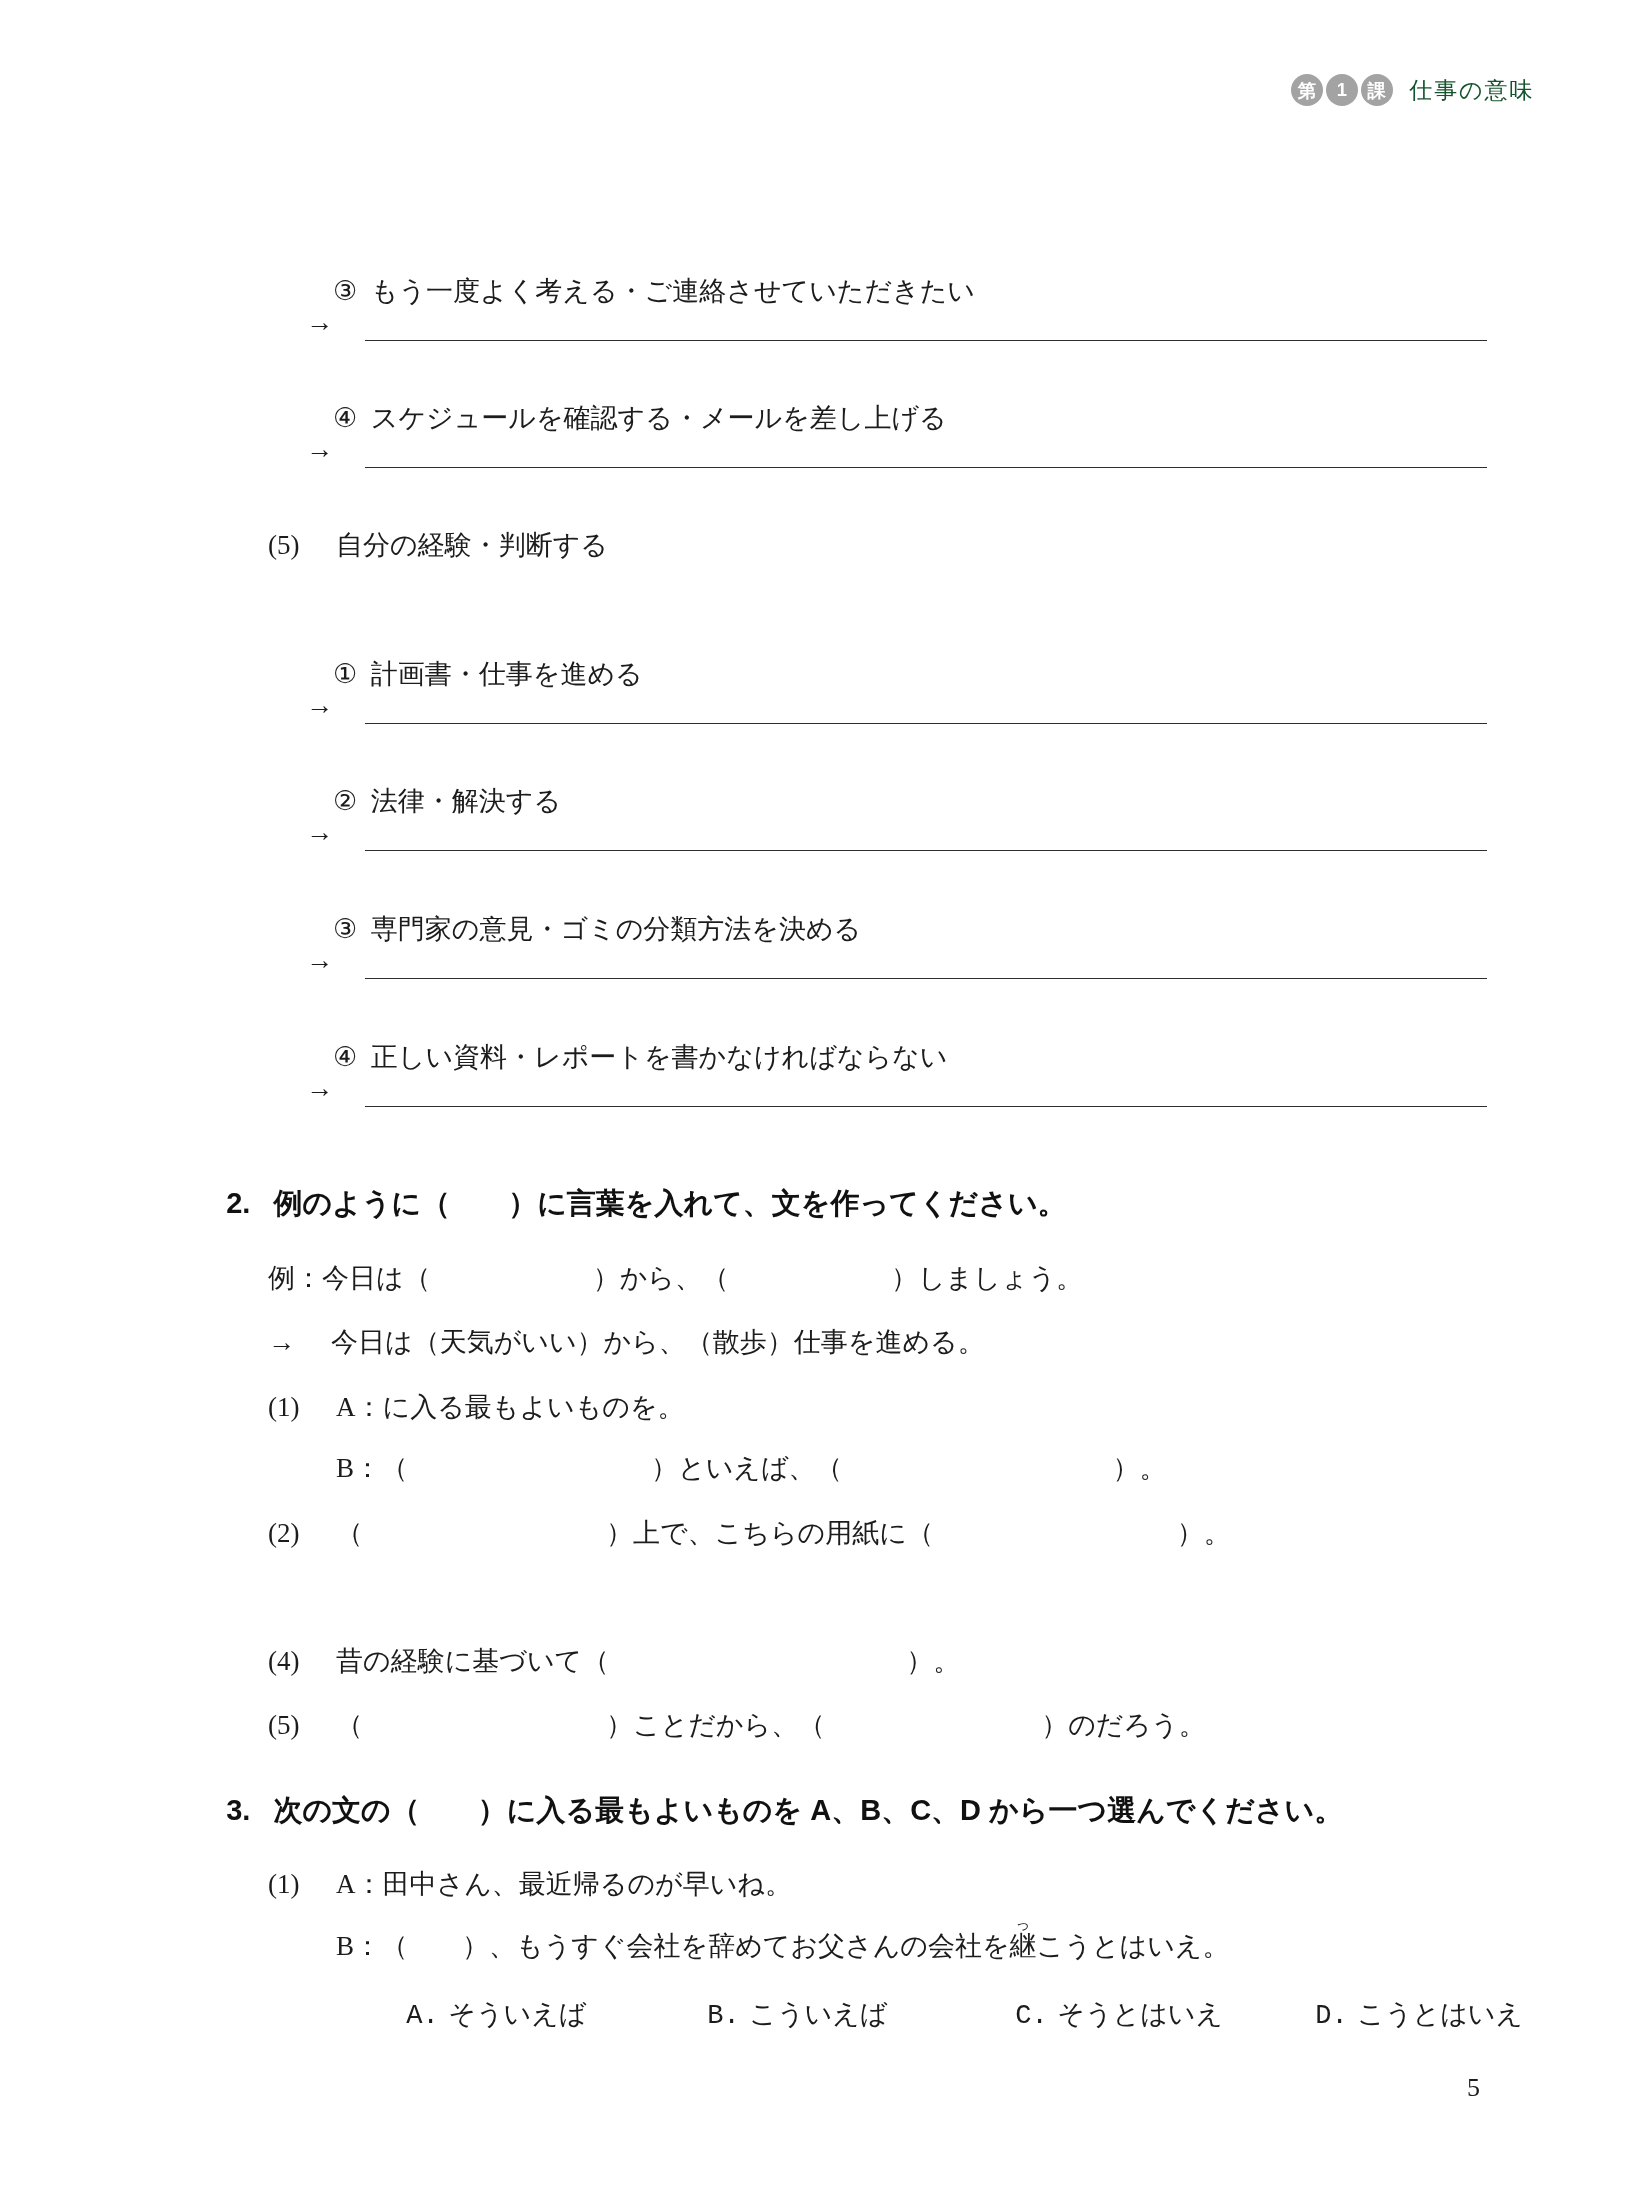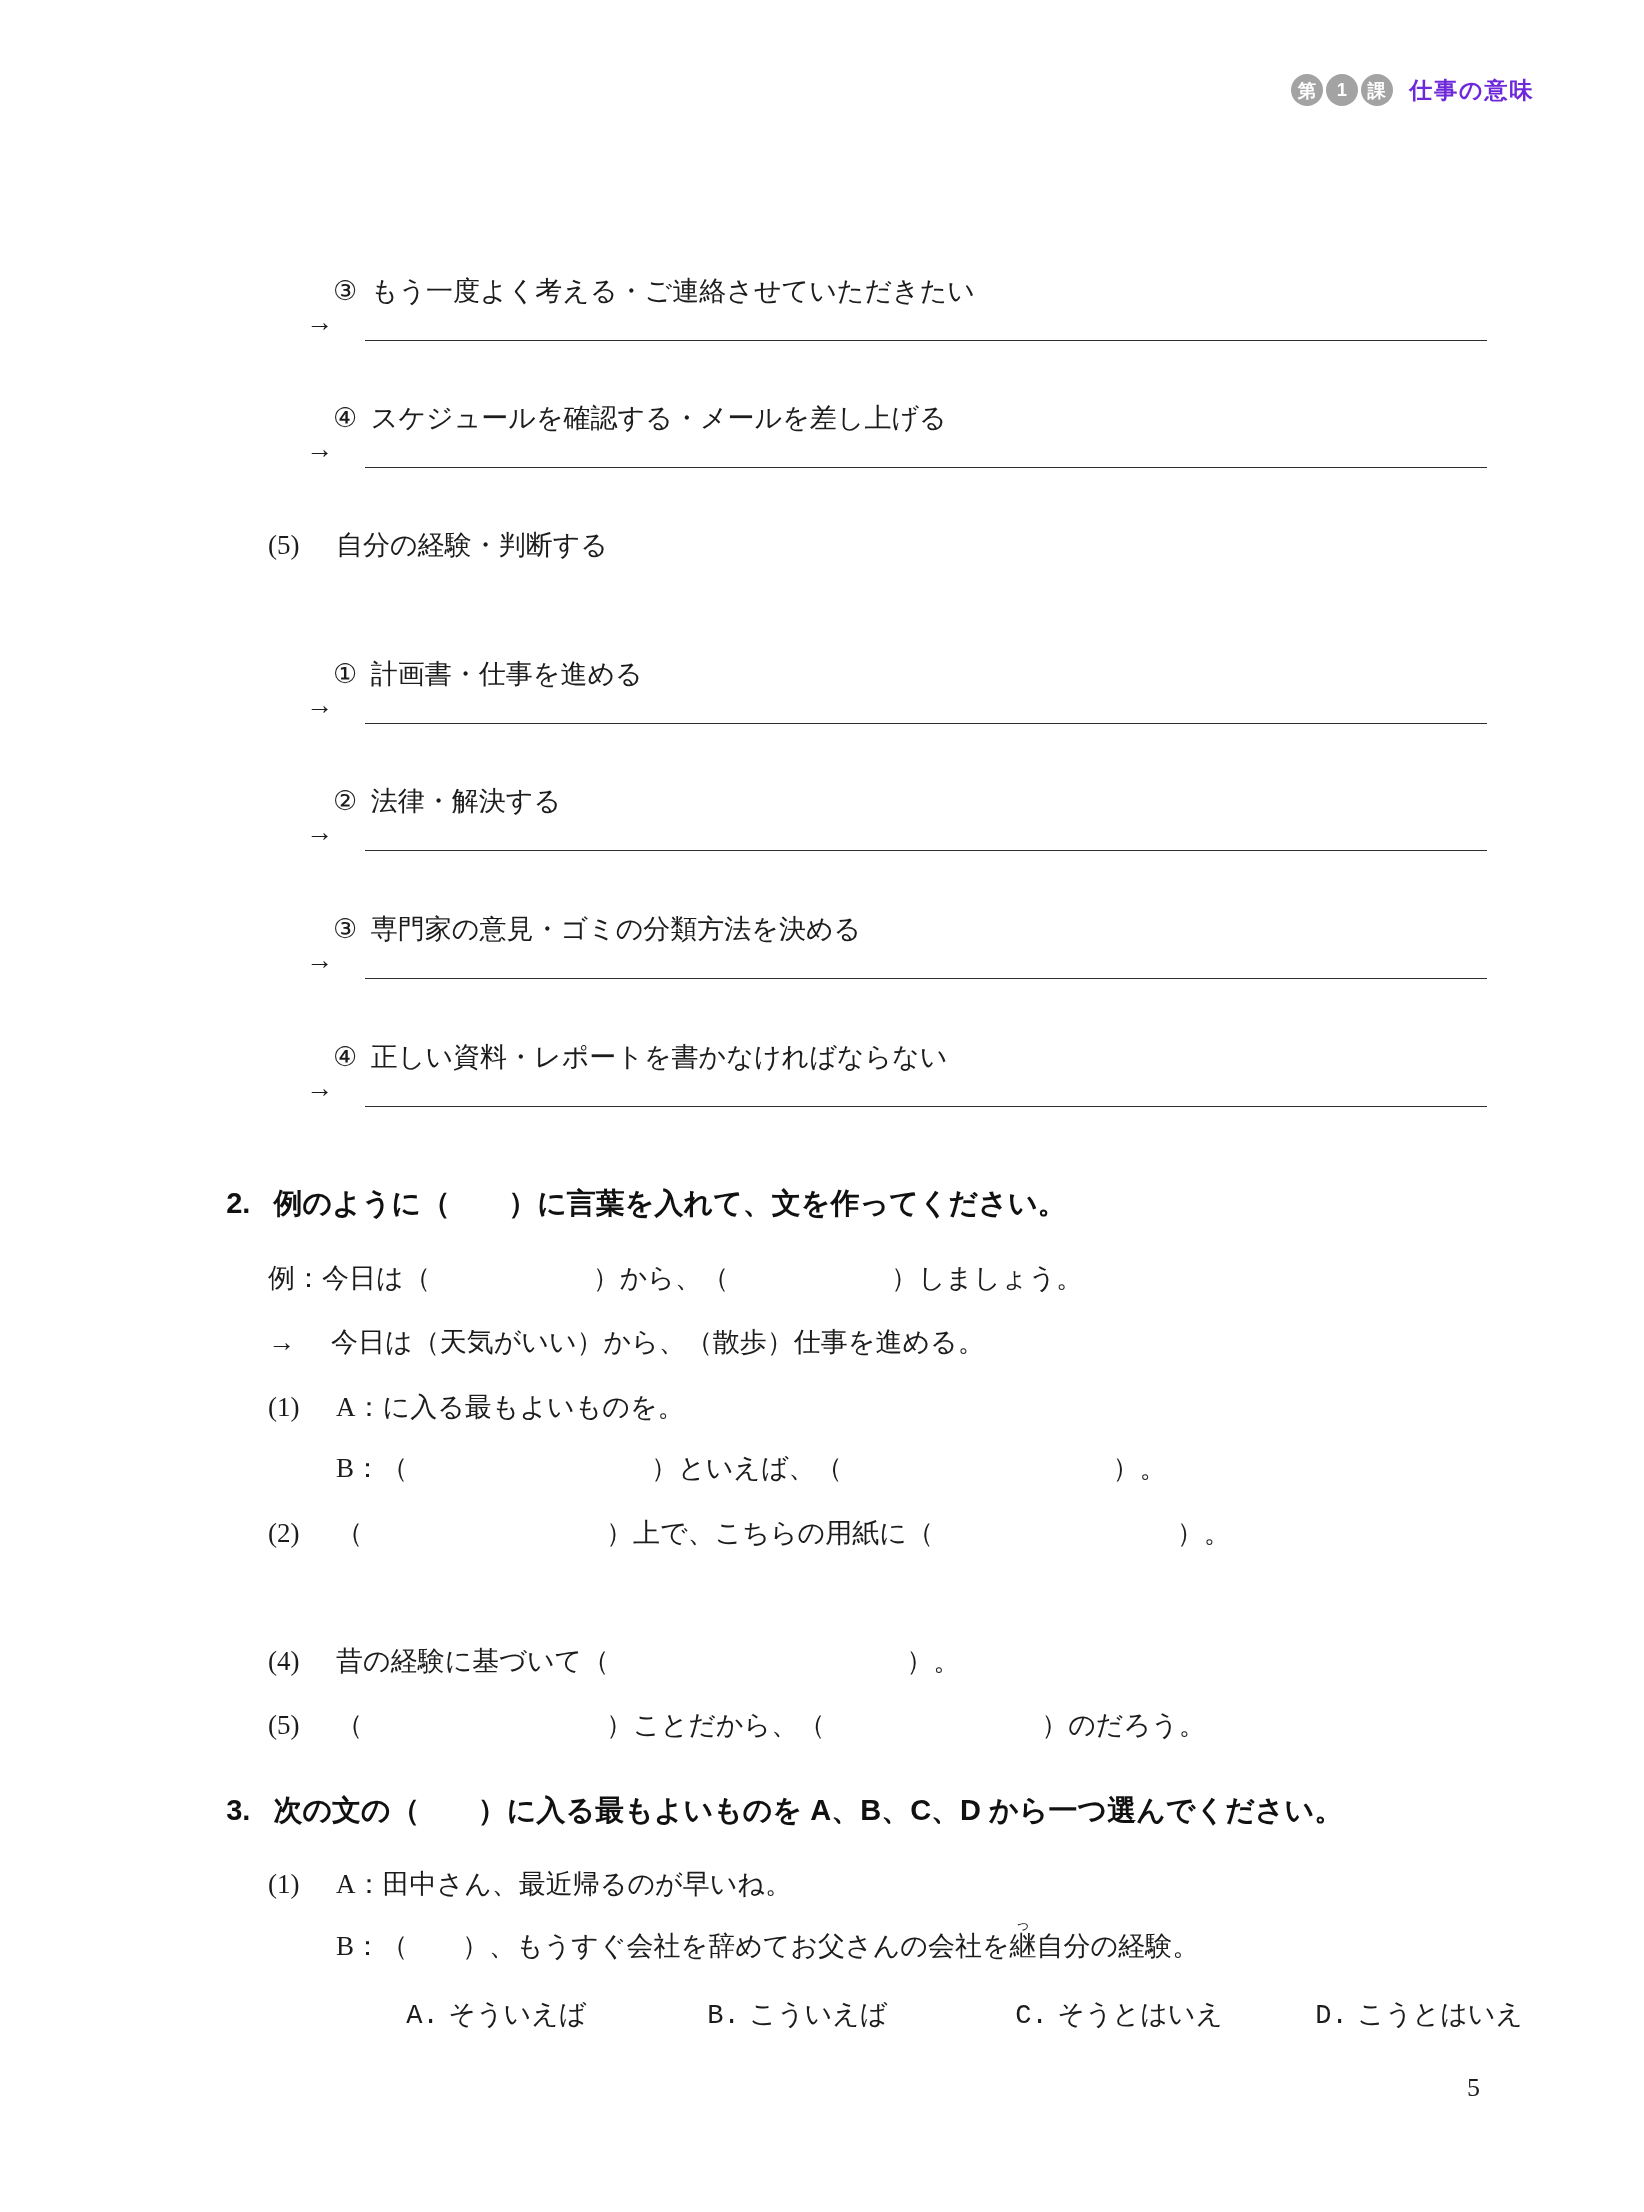--- a/index.html
+++ b/index.html
@@ -15,23 +15,23 @@
   .hdr{position:absolute;top:74px;left:1291px;display:flex;align-items:center;}
   .badge{
     width:32px;height:32px;border-radius:50%;
     background:#a3a3a3;color:#ffffff;
     font-family:"Liberation Sans","DejaVu Sans",sans-serif;
     font-size:18.4px;font-weight:bold;
     display:flex;align-items:center;justify-content:center;
     margin-right:2.9px;
   }
   .hdr-title{
-    margin-left:13.6px;color:#6d28d9;
+    margin-left:13.6px;color:#14532d;
     font-family:"Liberation Sans","DejaVu Sans",sans-serif;
-    font-size:23px;font-weight:700;letter-spacing:1.9px;white-space:pre;
+    font-size:23px;font-weight:400;letter-spacing:1.9px;white-space:pre;
   }
   
   .row{position:absolute;left:306px;font-size:27px;white-space:pre;line-height:1.2;}
   .lv1{left:241px;}
   .lbl{display:inline-block;width:68px;}
   .ci{margin-right:13.6px;}
   
   .arrowline{position:absolute;left:306px;height:41px;font-size:27px;}
   .arrowline .blank{
     position:absolute;left:59px;top:3.9px;width:1122px;height:29px;
@@ -150,21 +150,21 @@
   </div>
 
   <div class="sec-head" style="top:1758px">
     <span class="hnum">3.</span><span>次の文の（　　）に入る最もよいものを A、B、C、D から一つ選んでください。</span>
   </div>
 
   <div class="row lv1" style="top:1836px">
     <span class="lbl">(1)</span><span>A：田中さん、最近帰るのが早いね。</span>
   </div>
   <div class="row" style="top:1890px;left:309px">
-    <span>B：（　　）、もうすぐ会社を辞めてお父さんの会社を</span><ruby><span>継</span><rt>つ</rt></ruby><span>自分の経験。</span>
+    <span>B：（　　）、もうすぐ会社を辞めてお父さんの会社を</span><ruby><span>継</span><rt>つ</rt></ruby><span>こうとはいえ。</span>
   </div>
 
   <div class="opts">
     <span class="opt" style="left:0px">
       <span class="okey">A.</span><span>そういえば</span>
     </span>
     <span class="opt" style="left:301px">
       <span class="okey">B.</span><span>こういえば</span>
     </span>
     <span class="opt" style="left:609px">

